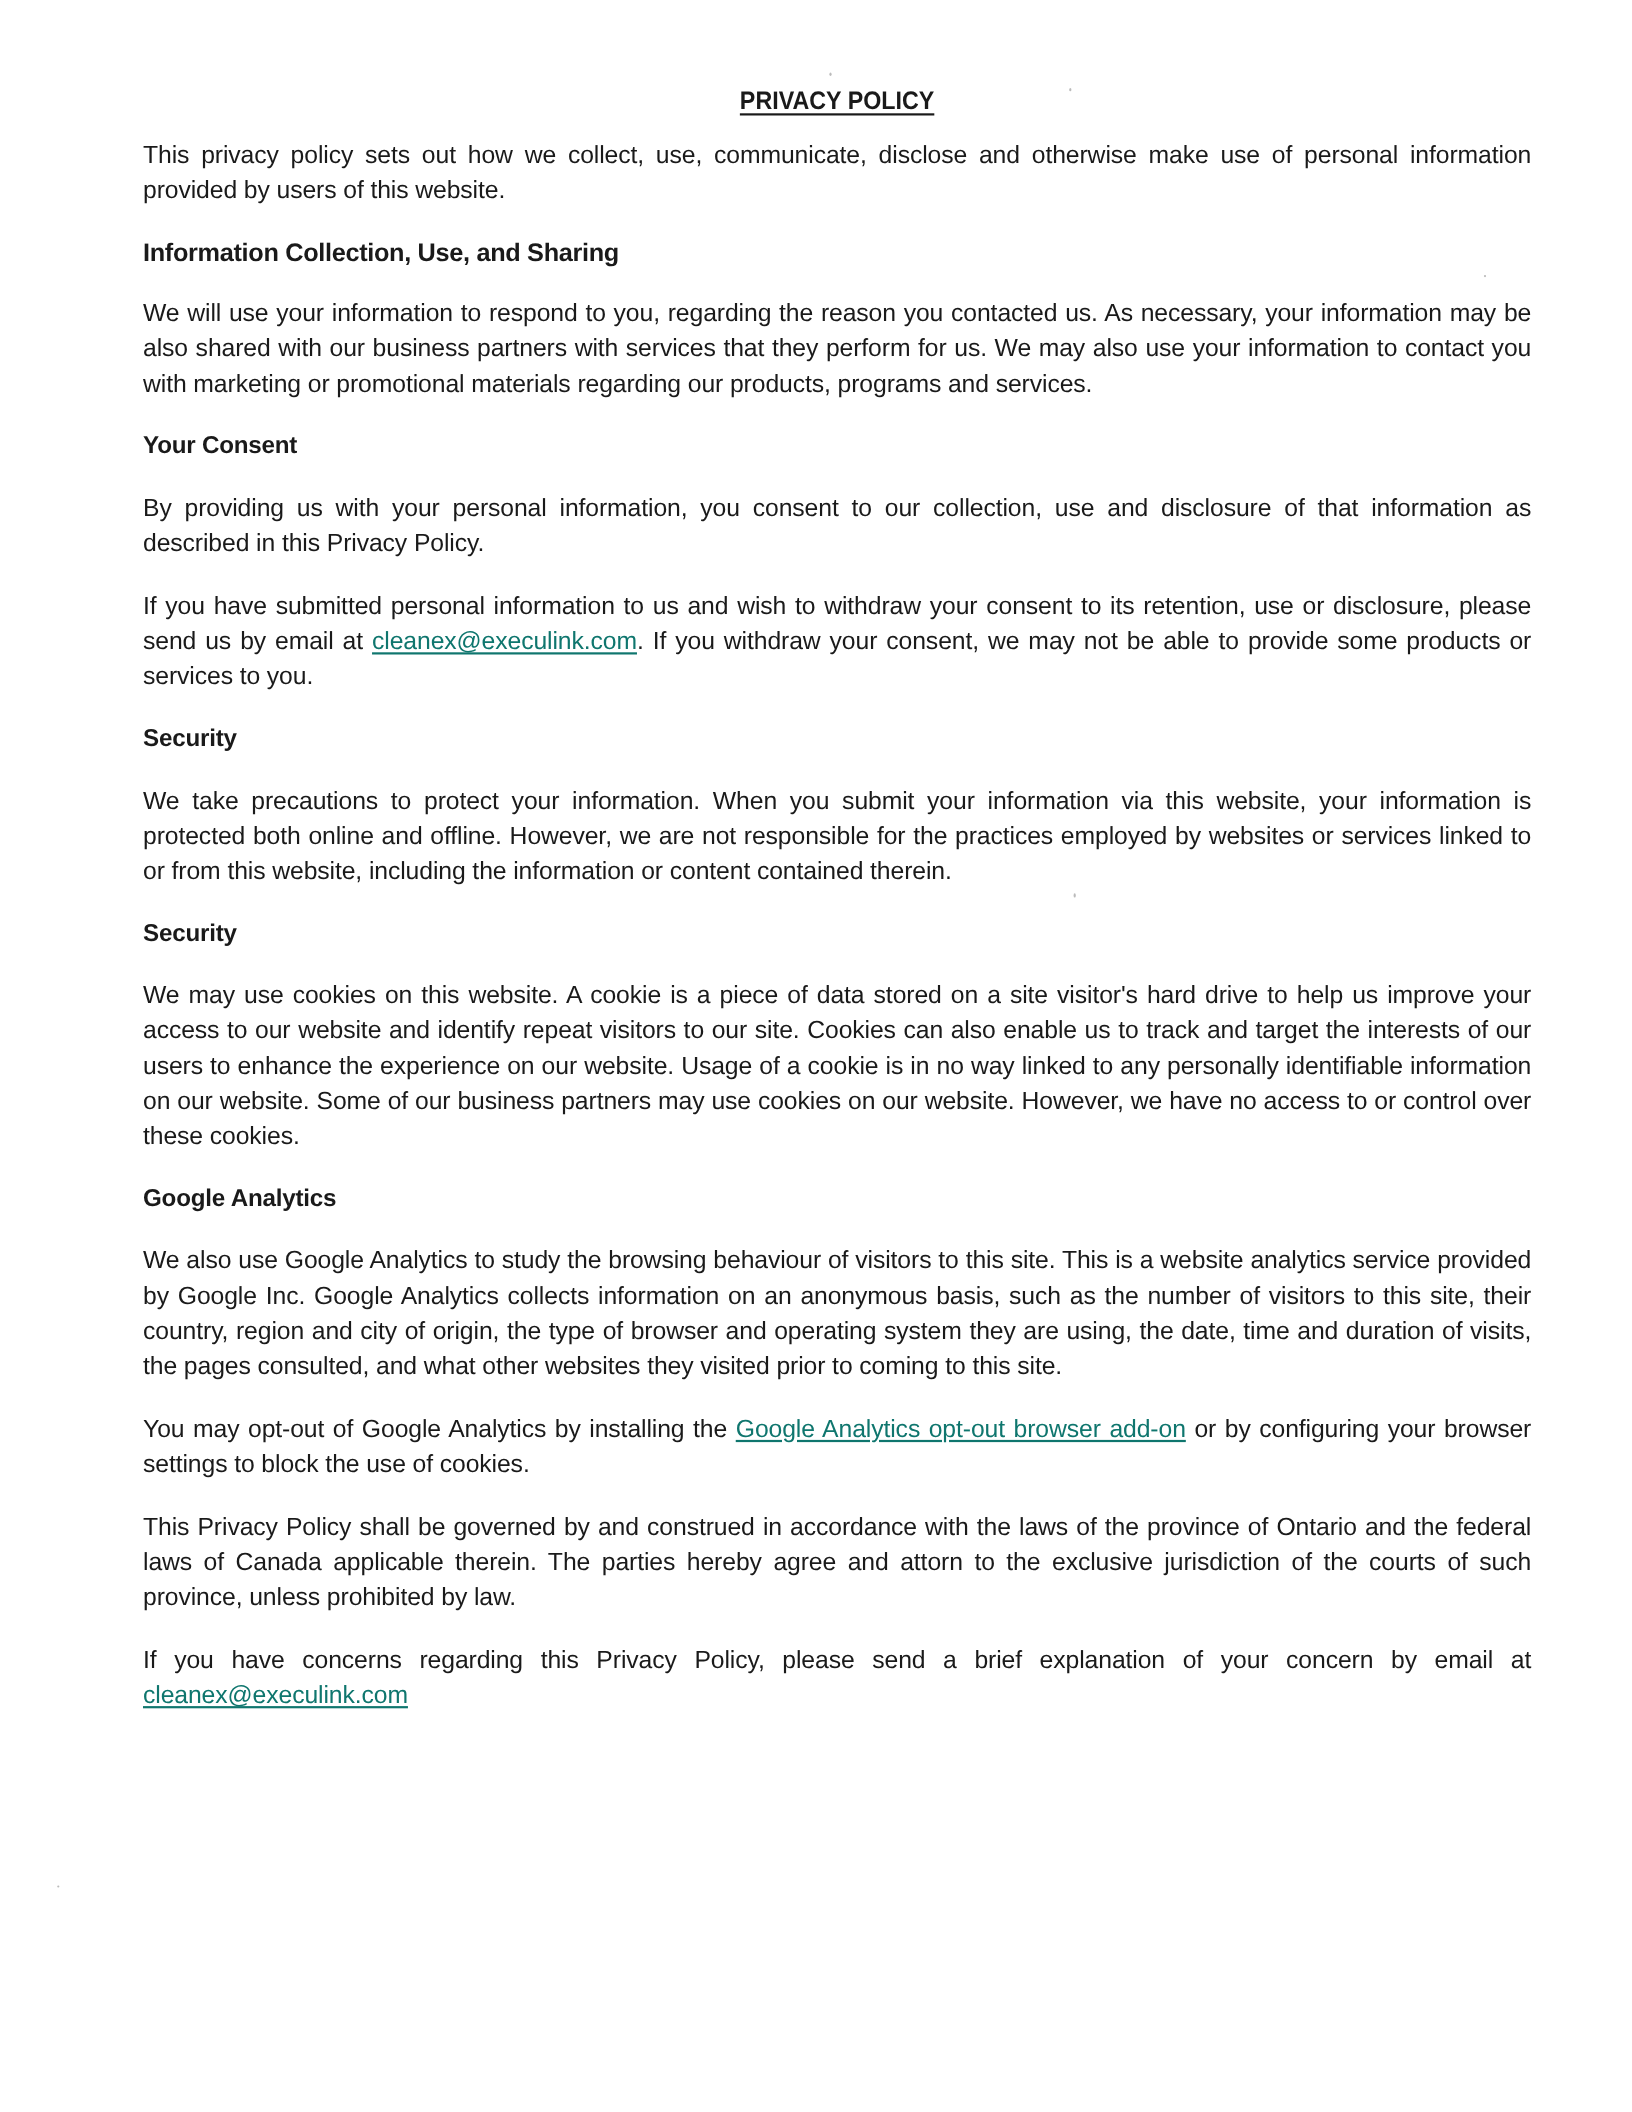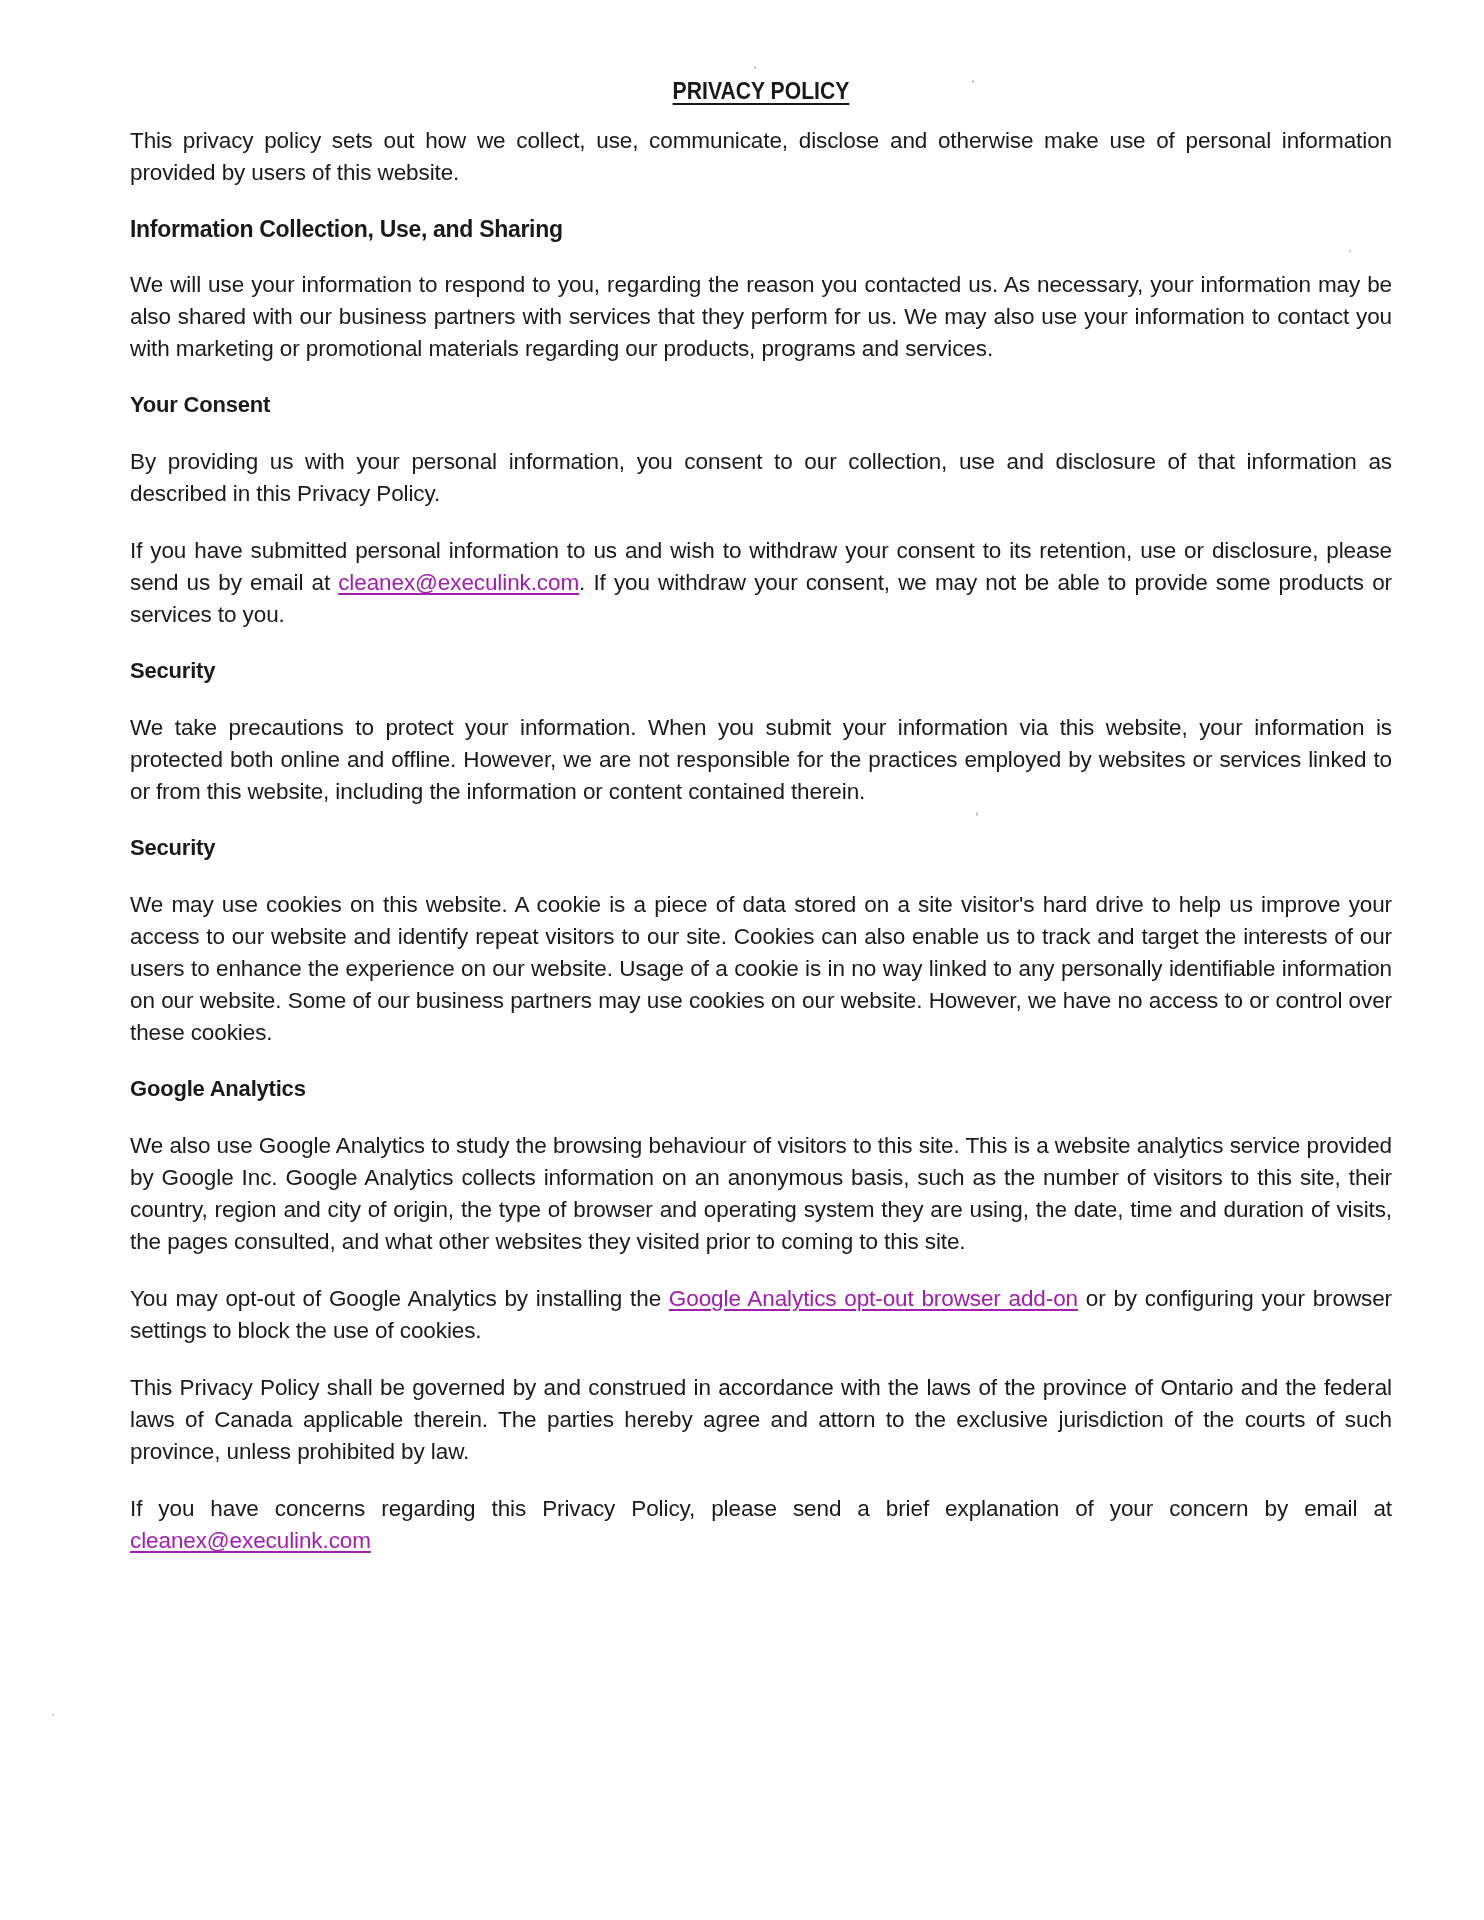--- a/index.html
+++ b/index.html
@@ -47,21 +47,21 @@
       letter-spacing: -0.3px;
     }
     h3.subheading {
       font-size: 22px;
       font-weight: bold;
       margin: 0 0 26px 0;
       line-height: 30px;
       letter-spacing: -0.2px;
     }
     a.link {
-      color: #a21caf;
+      color: #0f766e;
       text-decoration: underline;
       text-underline-offset: 3px;
     }
     .gap-extra { margin-top: 16px; }
     .speck {
       position: absolute;
       background: #bbb;
       border-radius: 50%;
     }
   </style>

